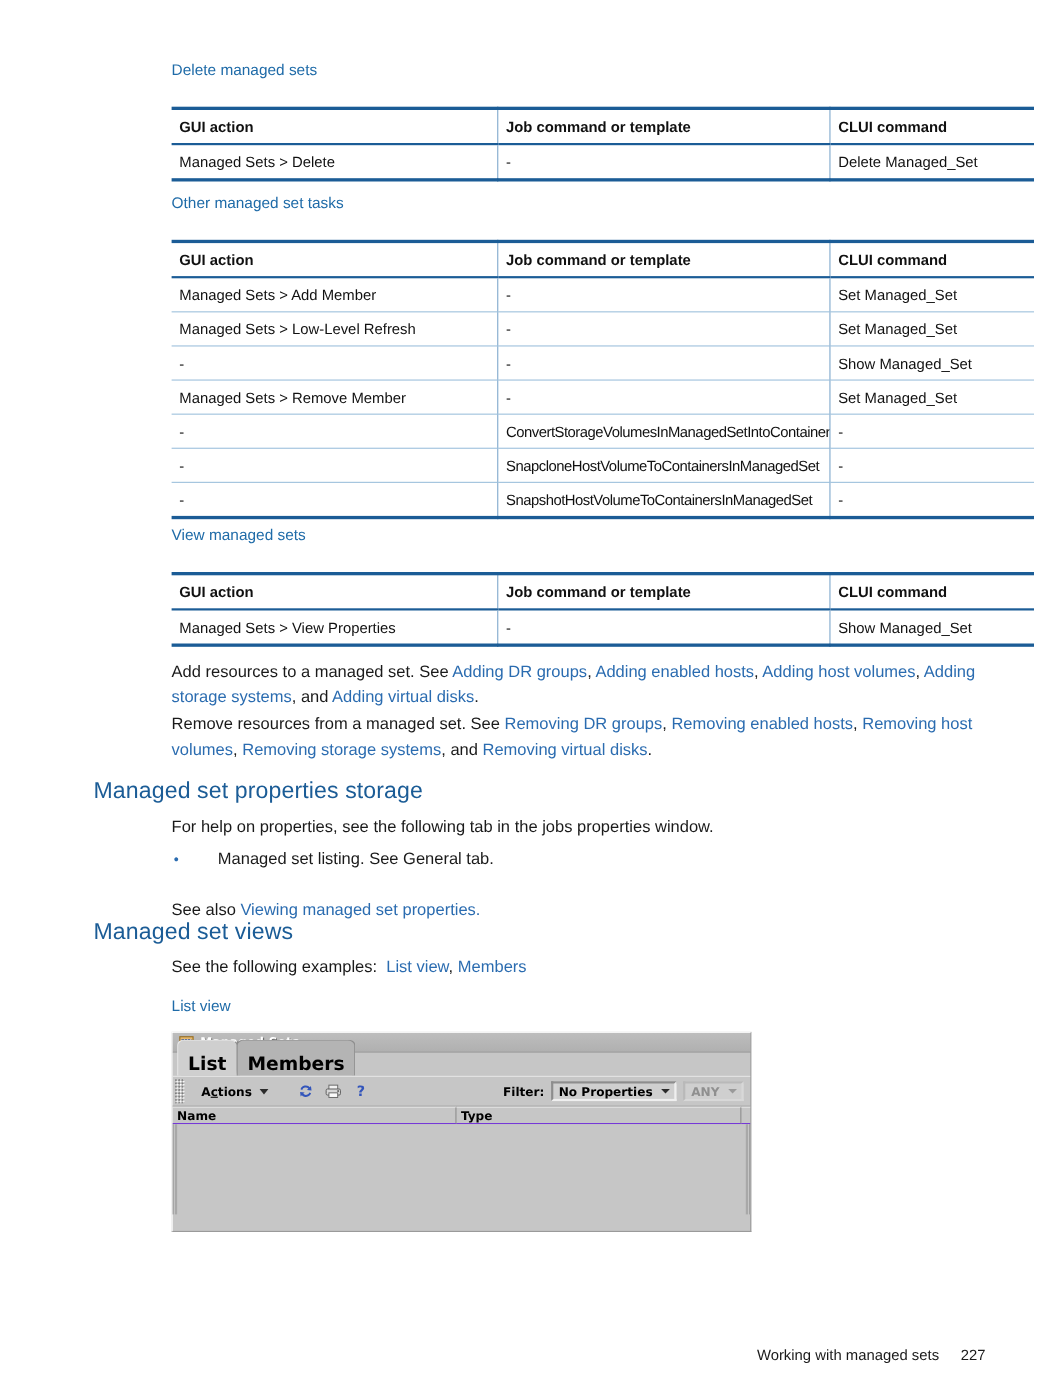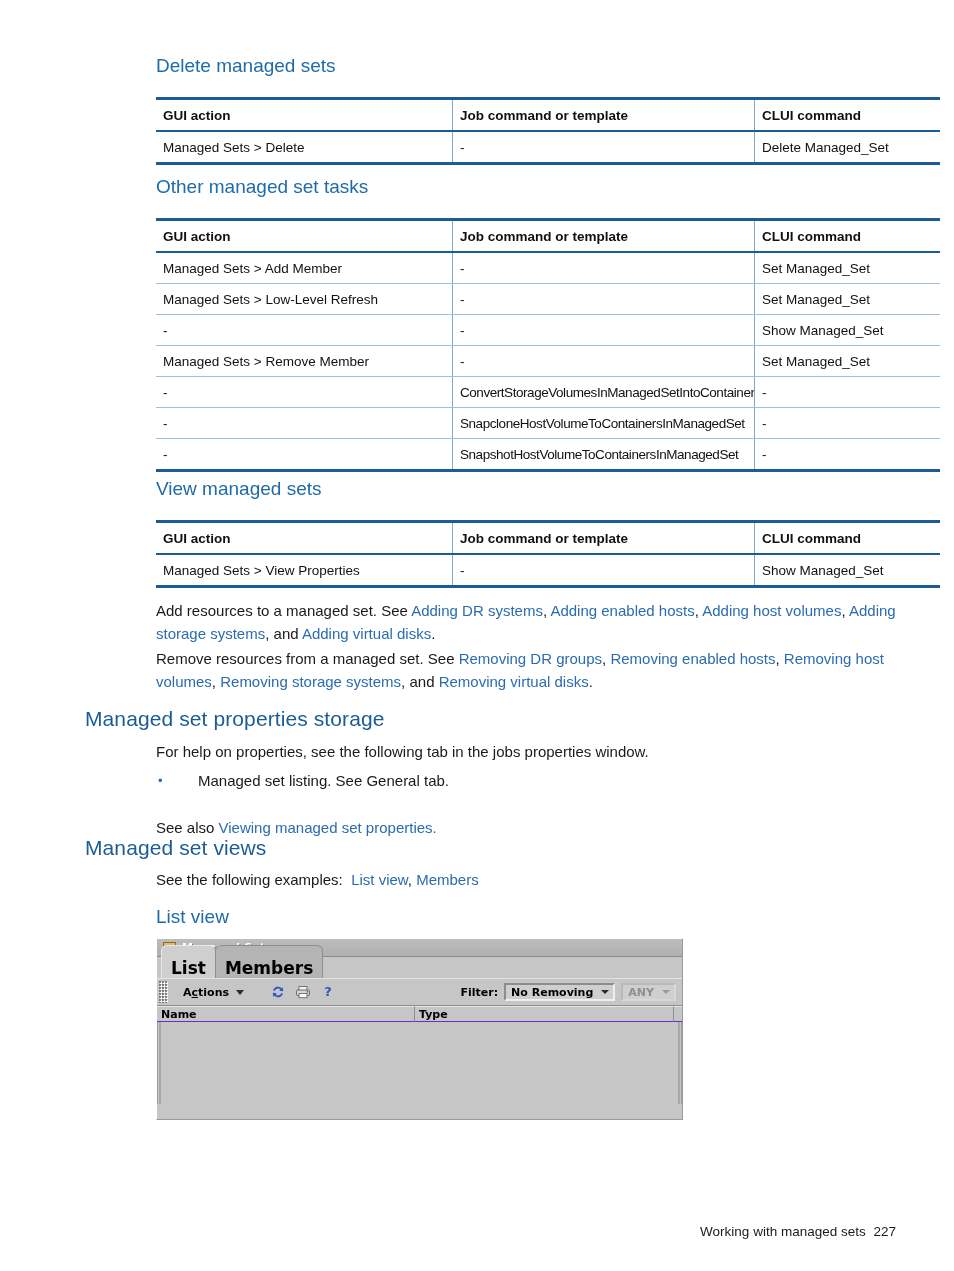--- a/index.html
+++ b/index.html
@@ -19,21 +19,21 @@
   
   .h1 {
     color: #1b5c96;
     font-size: 21px;
     font-weight: 400;
     letter-spacing: .1px;
     margin: 0;
   }
   .h2 {
     color: #1f6ba8;
-    font-size: 19px;
+    font-size: 14px;
     font-weight: 400;
     margin: 0;
   }
 
   
   .body-txt {
     font-size: 15px;
     line-height: 23px;
     color: #1a1a1a;
   }
@@ -289,21 +289,21 @@
   .list-body::after { right: 1px; }
 
   
   .footer {
     position: absolute;
     right: 58px;
     top: 1224px;
     font-size: 13.5px;
     color: #1a1a1a;
   }
-  .footer .pg { margin-left: 4px; }
+  .footer .pg { margin-left: 16px; }
 </style>
 </head>
 <body>
 
 <div class="abs" style="left:156px; top:55px;">
   <h2 class="h2">Delete managed sets</h2>
 </div>
 
 <div class="abs" style="left:156px; top:97px;">
   <table class="doc-table">
@@ -394,21 +394,21 @@
       <tr>
         <td class="c1">Managed Sets &gt; View Properties</td>
         <td class="c2">-</td>
         <td class="c3">Show Managed_Set</td>
       </tr>
     </tbody>
   </table>
 </div>
 
 <div class="abs body-txt" style="left:156px; top:599px; width:744px;">
-  <span>Add resources to a managed set. See </span><a class="lnk">Adding DR systems</a><span>, </span><a class="lnk">Adding enabled hosts</a><span>, </span><a class="lnk">Adding host volumes</a><span>, </span><a class="lnk">Adding storage systems</a><span>, and </span><a class="lnk">Adding virtual disks</a><span>.</span>
+  <span>Add resources to a managed set. See </span><a class="lnk">Adding DR groups</a><span>, </span><a class="lnk">Adding enabled hosts</a><span>, </span><a class="lnk">Adding host volumes</a><span>, </span><a class="lnk">Adding storage systems</a><span>, and </span><a class="lnk">Adding virtual disks</a><span>.</span>
 </div>
 
 <div class="abs body-txt" style="left:156px; top:647px; width:744px;">
   <span>Remove resources from a managed set. See </span><a class="lnk">Removing DR groups</a><span>, </span><a class="lnk">Removing enabled hosts</a><span>, </span><a class="lnk">Removing host volumes</a><span>, </span><a class="lnk">Removing storage systems</a><span>, and </span><a class="lnk">Removing virtual disks</a><span>.</span>
 </div>
 
 <div class="abs" style="left:85px; top:707px;">
   <h1 class="h1">Managed set properties storage</h1>
 </div>
 
@@ -473,21 +473,21 @@
       <span>
         <svg class="ico" viewBox="0 0 16 16">
           <text x="8" y="12.4" font-family="DejaVu Sans, sans-serif" font-size="13" font-weight="bold" fill="#3355bb" text-anchor="middle">?</text>
         </svg>
       </span>
     </span>
 
     <span class="filter-zone">
       <span class="filter-lbl">Filter:</span>
       <span class="combo">
-        <span>No Removing</span>
+        <span>No Properties</span>
         <span class="tri-down"></span>
       </span>
       <span class="combo disabled">
         <span>ANY</span>
         <span class="tri-down"></span>
       </span>
     </span>
   </div>
 
   <div class="list-head">

